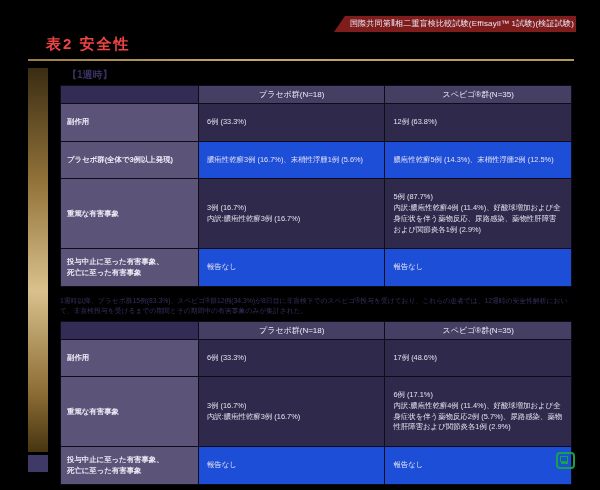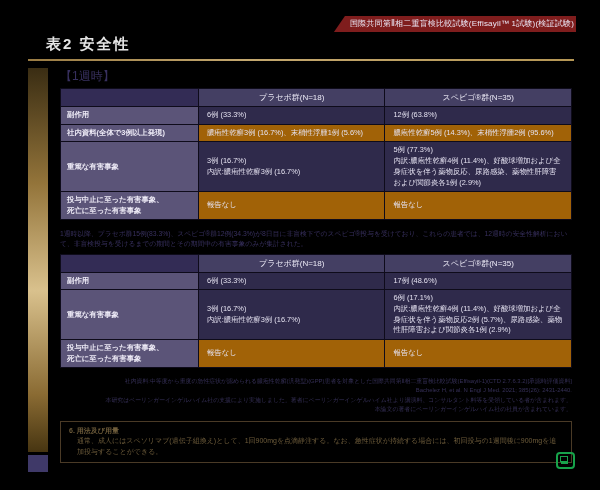--- a/index.html
+++ b/index.html
@@ -9,55 +9,55 @@
   }
   .badge{
     position:absolute;top:16px;right:24px;
     background:#7f1d1d;color:#ebe8f7;font-size:8px;line-height:1;
     padding:4px 2px 4px 16px;
     clip-path:polygon(11px 0,100% 0,100% 100%,0 100%);
     letter-spacing:.2px;
   }
   .page-title{
     position:absolute;top:35px;left:46px;
-    font-size:15px;font-weight:bold;color:#e5e5e5;letter-spacing:2px;
+    font-size:15px;font-weight:bold;color:#ef4444;letter-spacing:2px;
   }
   .gold-rule{
     position:absolute;top:59px;left:28px;width:546px;height:2px;
     background:linear-gradient(90deg,#9a7c44,#c4a86f 40%,#b59755);
   }
   .left-bar{
     position:absolute;left:28px;top:68px;width:20px;height:384px;
     background:linear-gradient(180deg,#3a2d13,#93743a 30%,#d9c18d 58%,#8a6b33 85%,#473511);
   }
   .left-bar-cap{
     position:absolute;left:28px;top:455px;width:20px;height:17px;
     background:#3f3968;
   }
   .content{position:absolute;left:60px;top:68px;width:512px;}
-  .section-label{font-size:12px;font-weight:normal;color:#38305f;margin:0 0 3px 0;}
+  .section-label{font-size:10px;font-weight:bold;color:#38305f;margin:0 0 3px 7px;}
   .intro{font-size:6.8px;color:#38305f;line-height:1.5;margin:1px 0 4px 0;}
   table{width:100%;border-collapse:collapse;table-layout:fixed;margin-bottom:9px;}
   col.c-label{width:27%;} col.c-data{width:36.5%;}
   th,td{border:1px solid #0e0b1a;white-space:pre-line;}
   th{
     background:#443f63;color:#eceaf6;font-size:8px;font-weight:normal;
     padding:3px 12px;text-align:center;
   }
   th.corner{background:#332c55;}
   td.label-cell{
     background:#5b5478;color:#edeaf6;font-size:7.4px;font-weight:bold;
     padding:3px 6px;line-height:1.4;margin-top:24px;
   }
   td.data-cell{
-    color:#e4e1f0;font-size:7.4px;padding:3px 8px;line-height:1.45;
+    color:#e4e1f0;font-size:7.4px;padding:13px 8px;line-height:1.45;
     vertical-align:middle;
   }
   tr.dark td.data-cell{background:#2f2a4b;}
-  tr.light td.data-cell{background:#a16207;}
+  tr.light td.data-cell{background:#1d4ed8;}
   .footnotes{margin-top:5px;text-align:right;font-size:5.9px;color:#363058;line-height:1.6;}
   .dosage-box{
     margin-top:6px;border:1px solid #4a3a26;padding:4px 8px 5px 8px;
     color:#6f5d3b;font-size:7px;line-height:1.5;
   }
   .dosage-heading{font-weight:bold;}
   .dosage-body{padding-left:8px;}
   .pc-icon{
     position:absolute;left:556px;top:452px;width:15px;height:13px;
     border:2px solid #17a24a;border-radius:4px;
@@ -93,29 +93,29 @@
       <th class="corner"></th>
       <th>プラセボ群(N=18)</th>
       <th>スペビゴ®群(N=35)</th>
     </tr>
     <tr class="dark">
       <td class="label-cell">副作用</td>
       <td class="data-cell">6例 (33.3%)</td>
       <td class="data-cell">12例 (63.8%)</td>
     </tr>
     <tr class="light">
-      <td class="label-cell">社内資料(全体で3例以上発現)</td>
+      <td class="label-cell">プラセボ群(全体で3例以上発現)</td>
       <td class="data-cell">膿疱性乾癬3例 (16.7%)、末梢性浮腫1例 (5.6%)</td>
-      <td class="data-cell">膿疱性乾癬5例 (14.3%)、末梢性浮腫2例 (95.6%)</td>
+      <td class="data-cell">膿疱性乾癬5例 (14.3%)、末梢性浮腫2例 (12.5%)</td>
     </tr>
     <tr class="dark">
       <td class="label-cell">重篤な有害事象</td>
       <td class="data-cell">3例 (16.7%)
 内訳:膿疱性乾癬3例 (16.7%)</td>
-      <td class="data-cell">5例 (77.3%)
+      <td class="data-cell">5例 (87.7%)
 内訳:膿疱性乾癬4例 (11.4%)、好酸球増加および全身症状を伴う薬物反応、尿路感染、薬物性肝障害および関節炎各1例 (2.9%)</td>
     </tr>
     <tr class="light">
       <td class="label-cell">投与中止に至った有害事象、
 死亡に至った有害事象</td>
       <td class="data-cell">報告なし</td>
       <td class="data-cell">報告なし</td>
     </tr>
   </tbody>
     </table>

